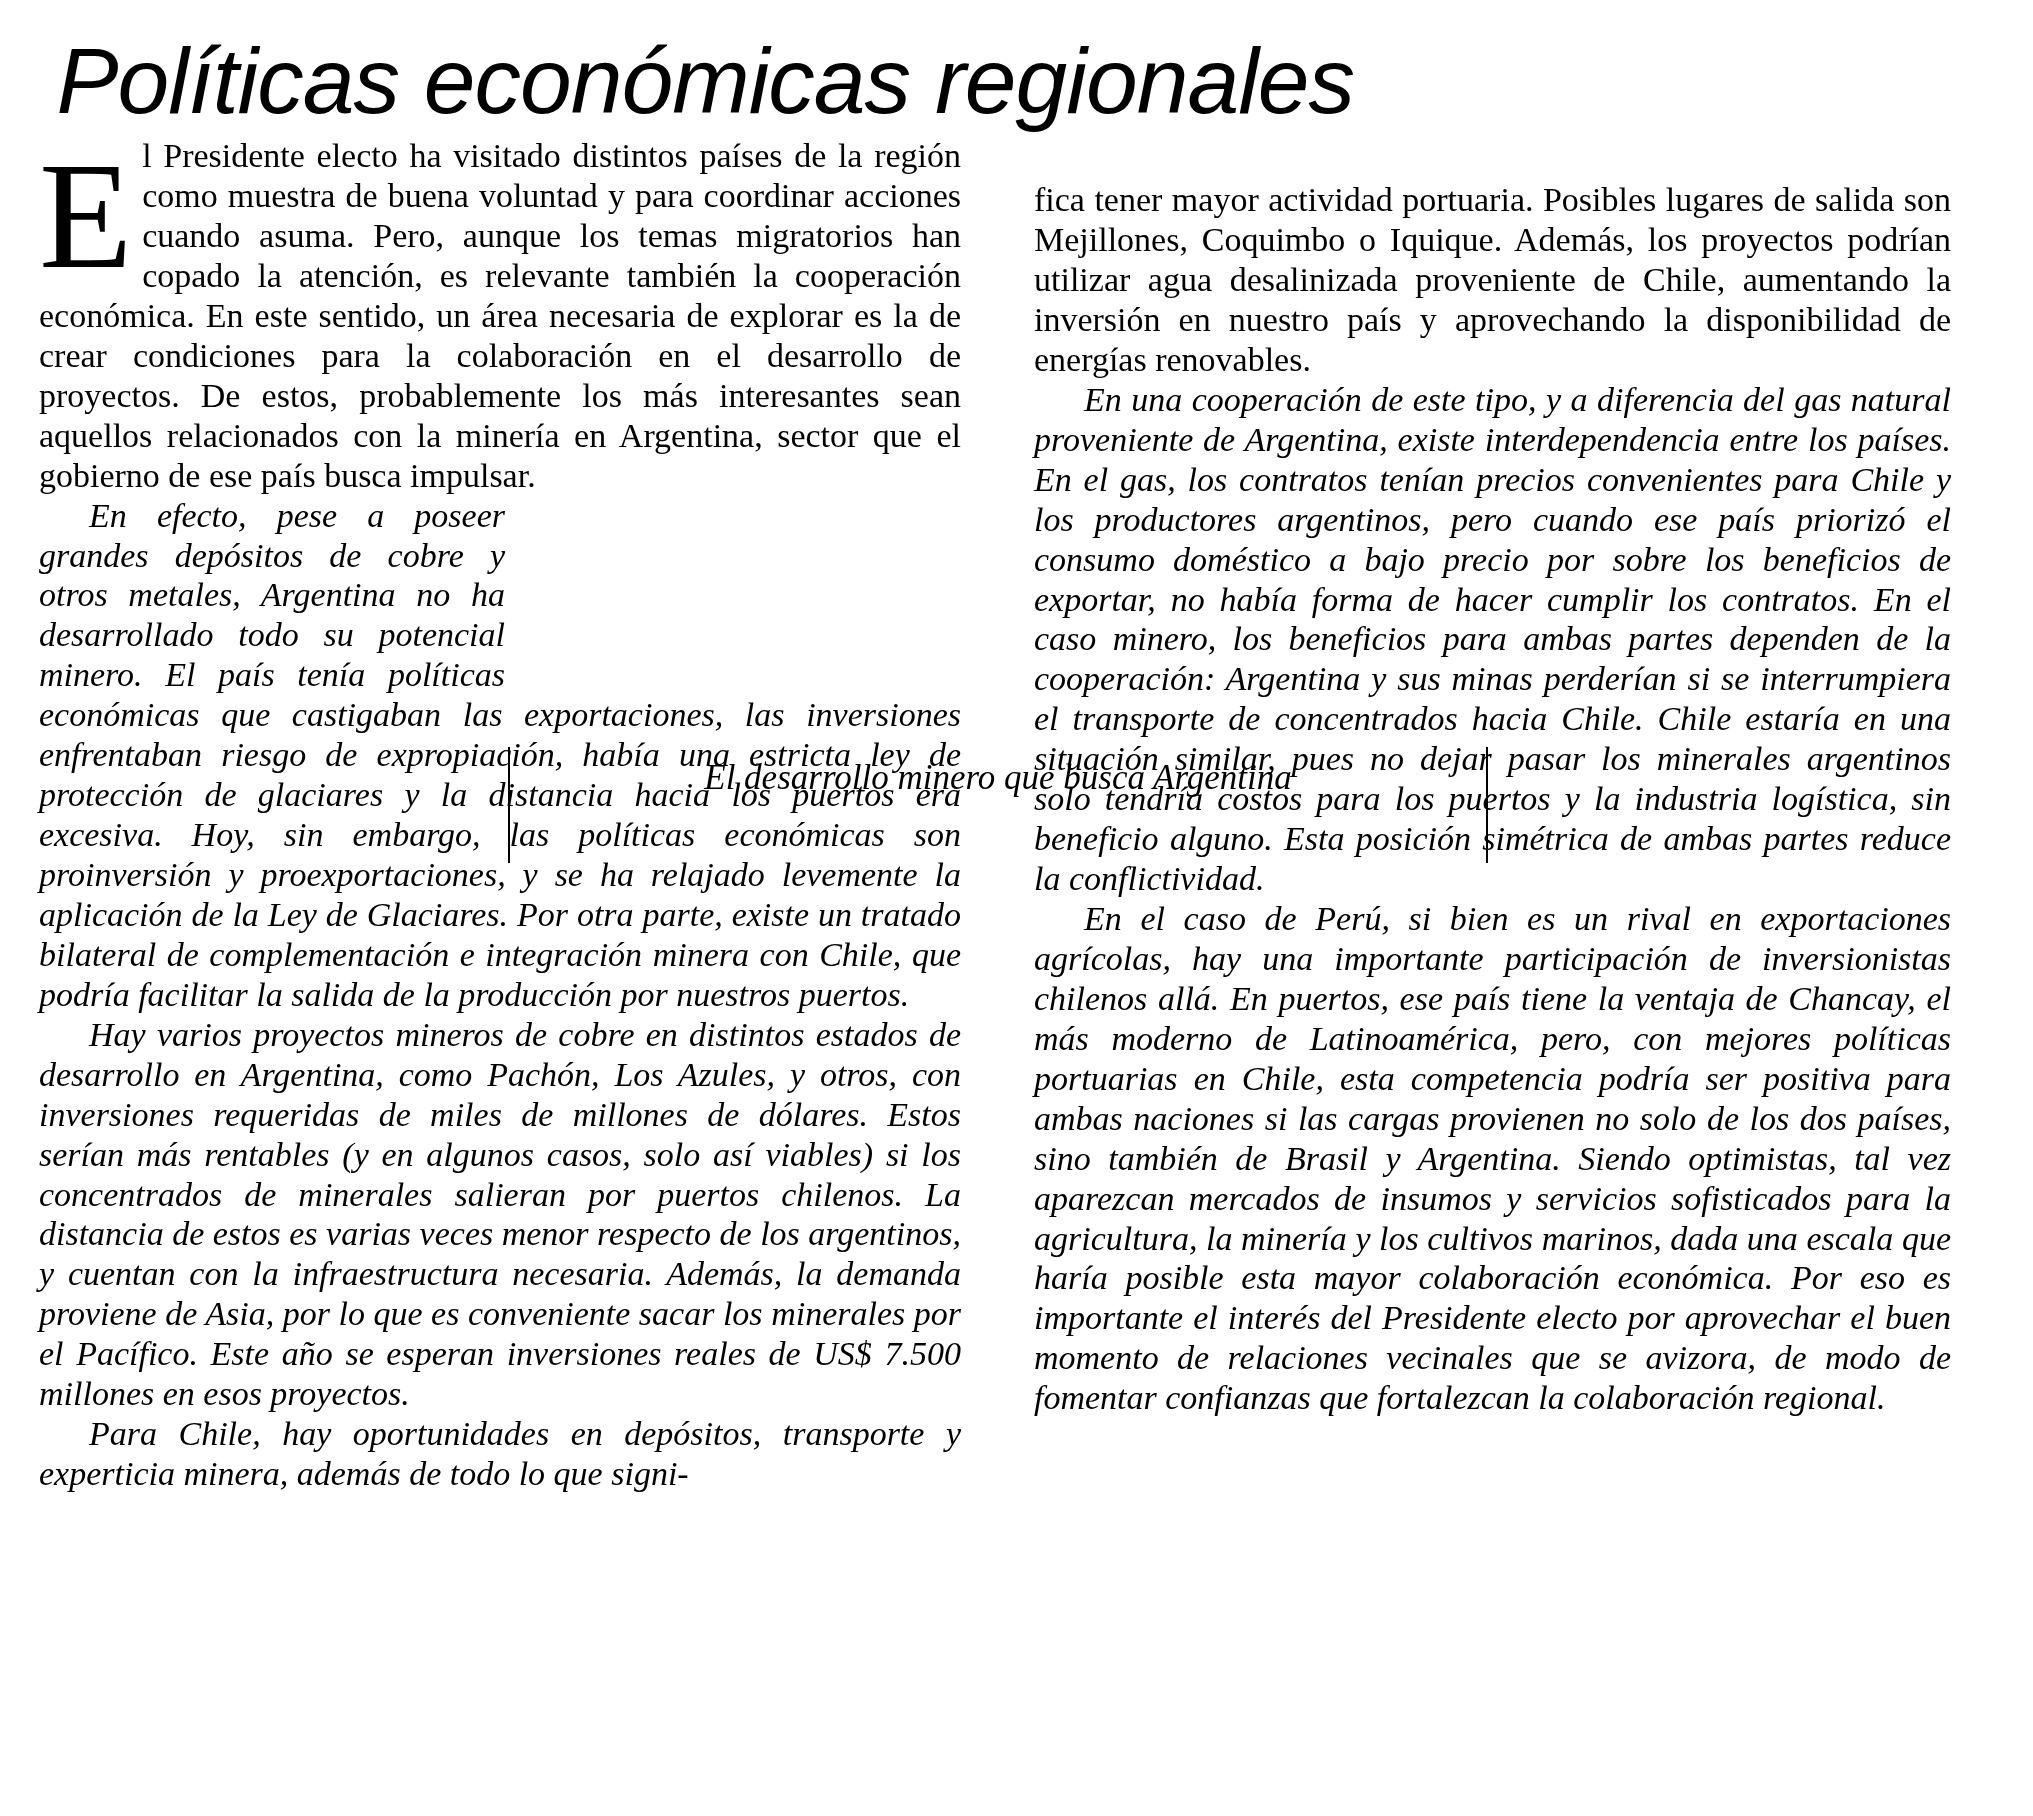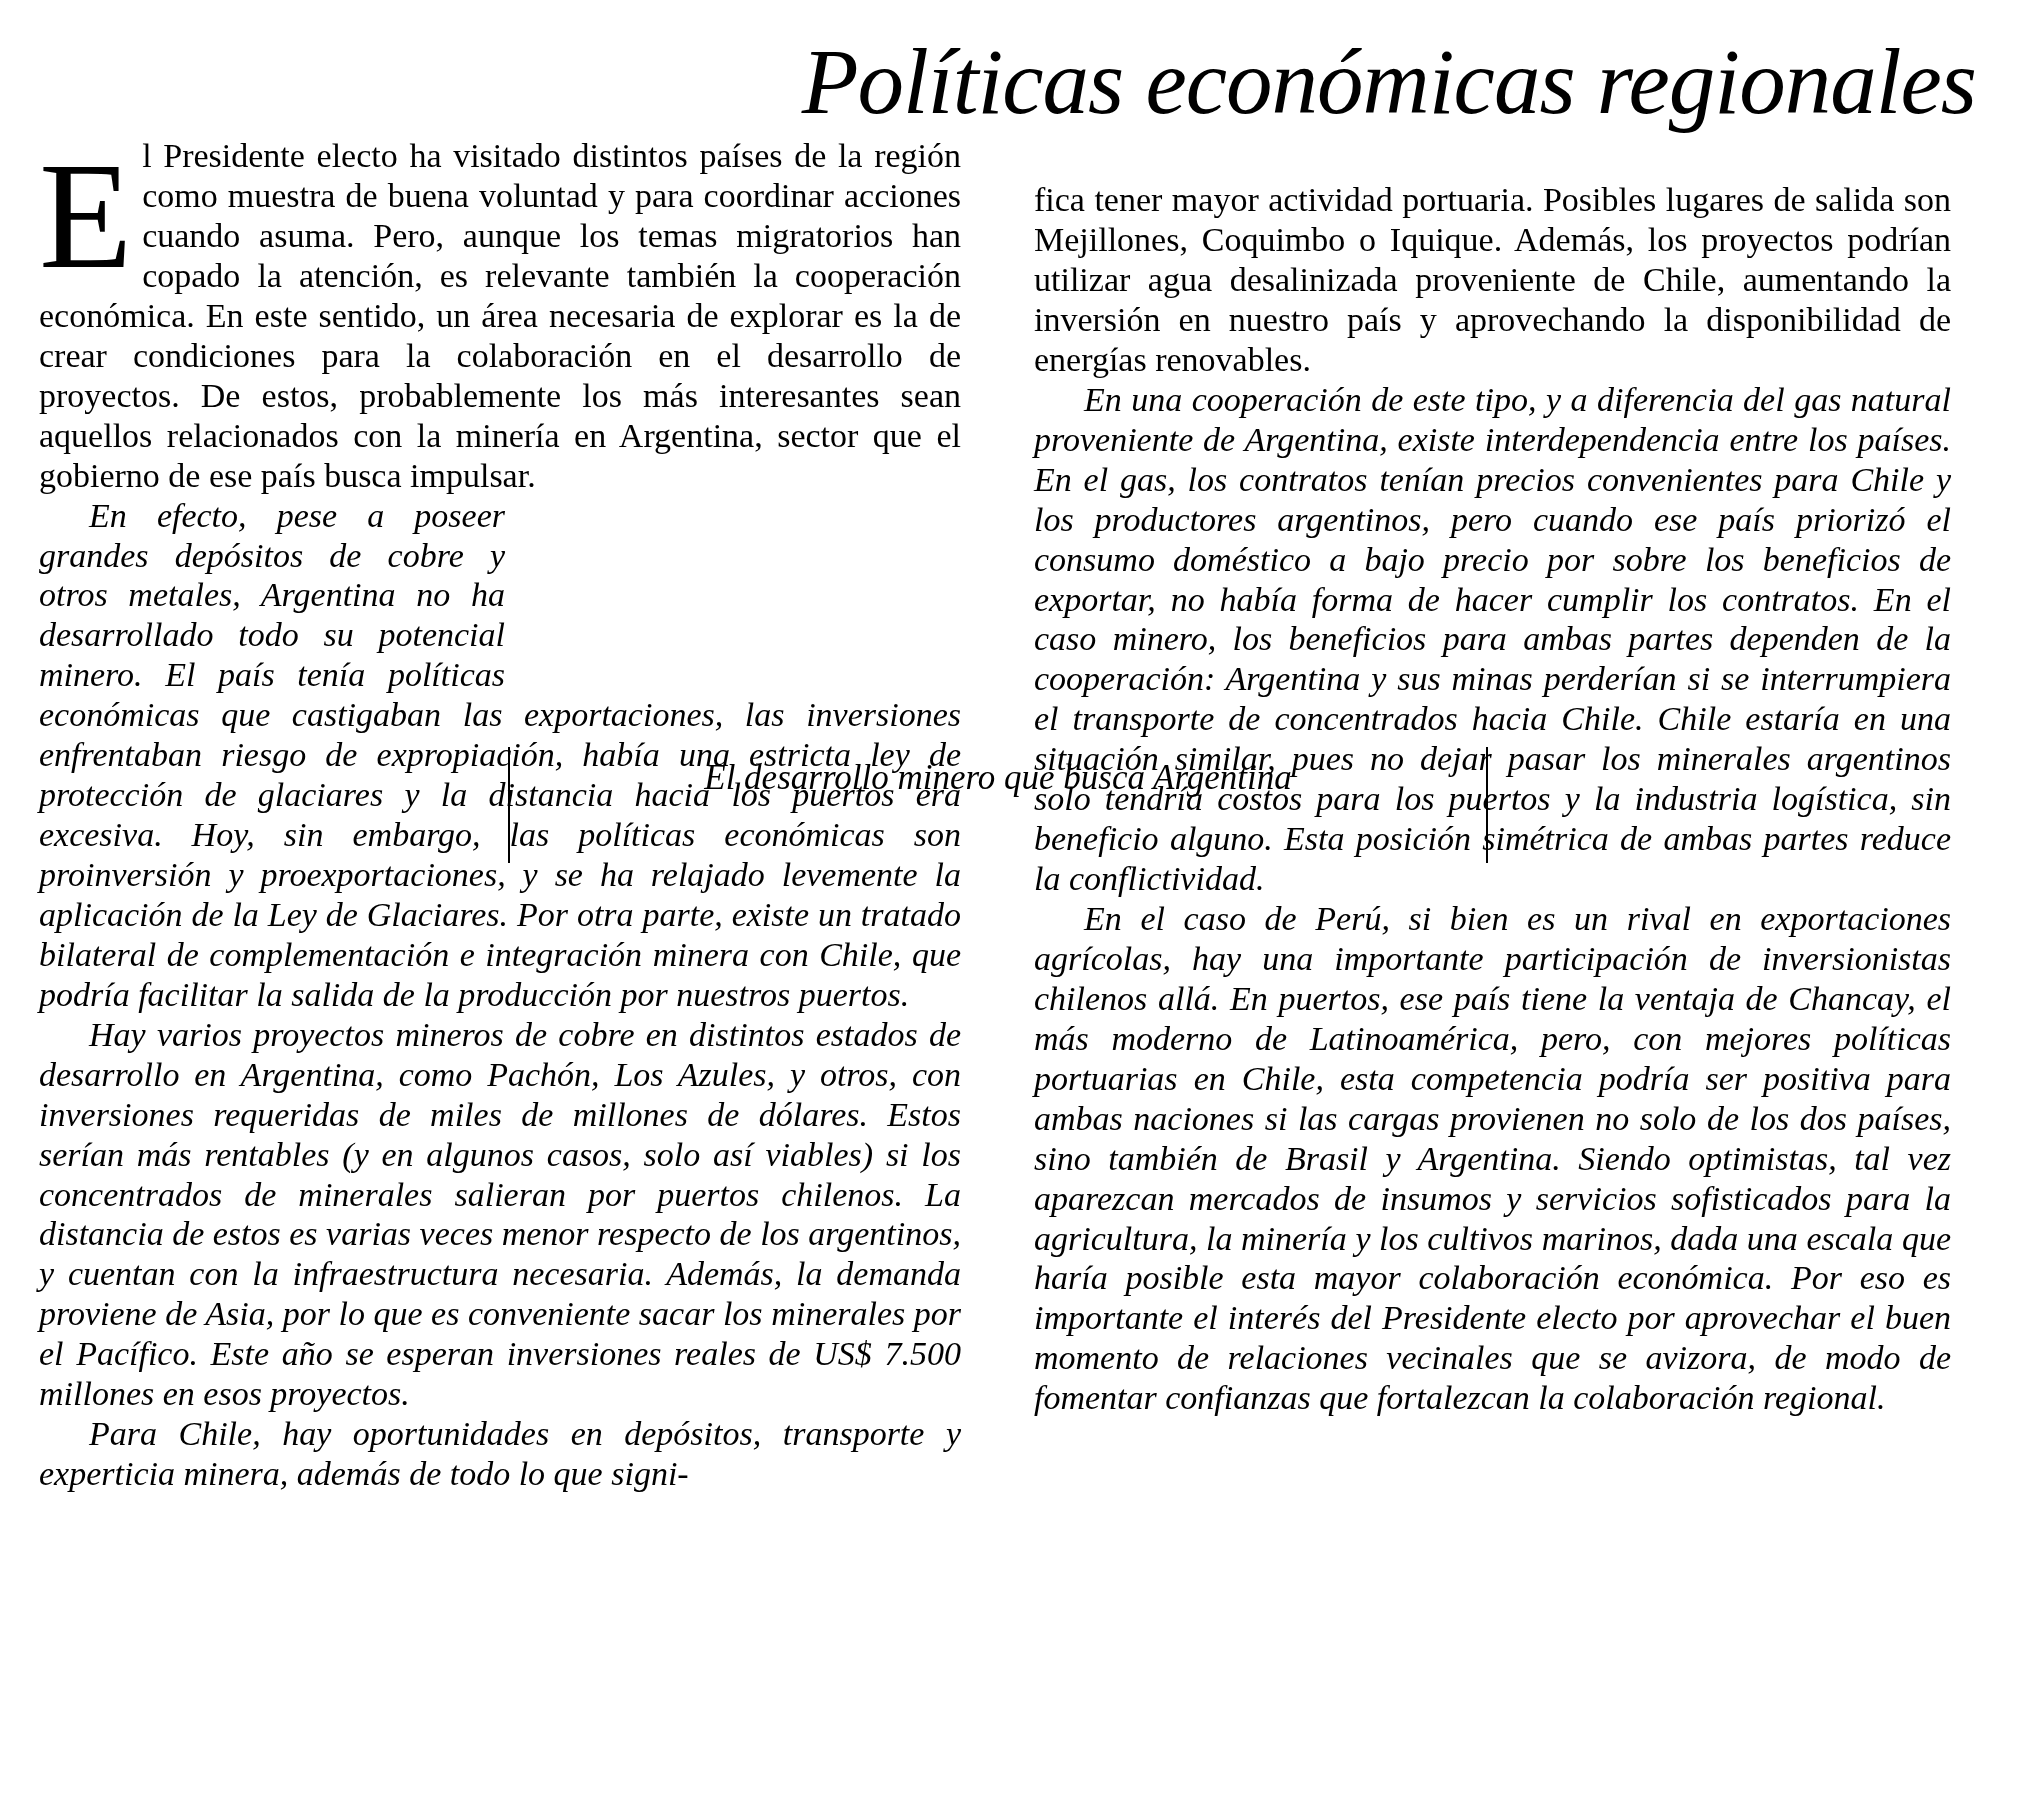--- a/index.html
+++ b/index.html
@@ -15,29 +15,28 @@
     overflow: hidden;
   }
   .page {
     position: relative;
     width: 2034px;
     height: 1817px;
     box-sizing: border-box;
     padding: 23px 58px 0 39px;
   }
   .headline {
-    font-family: Liberation Serif, serif;
+    font-family: Liberation Sans, sans-serif;
     font-style: italic;
     font-weight: 400;
     font-size: 93px;
     line-height: 1.05;
     letter-spacing: -1px;
     margin: 9.7px 0 5.8px 17.5px;
     color: #000;
-    text-align: right;
   }
   .columns {
     display: flex;
     flex-direction: row;
     gap: 0;
     margin-top: 3.9px;
   }
   .col {
     width: 956px;
     box-sizing: border-box;

